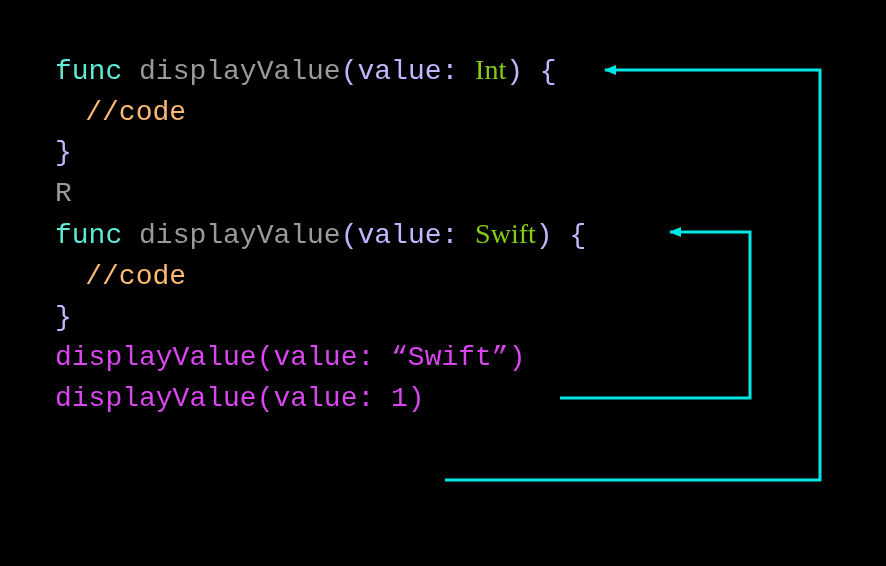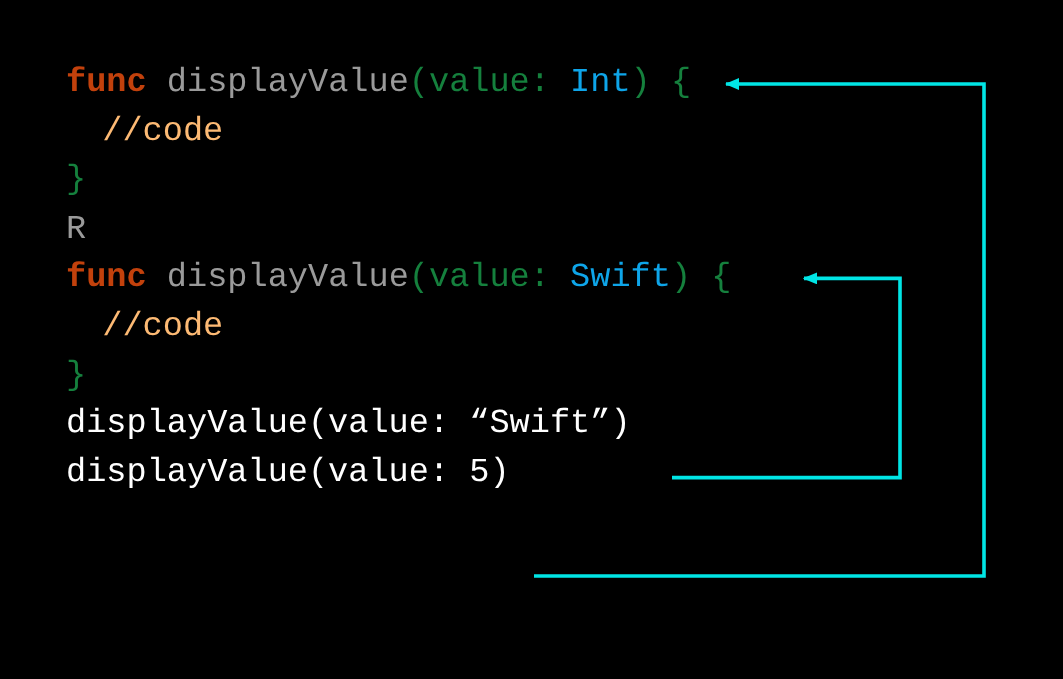--- a/index.html
+++ b/index.html
@@ -11,26 +11,26 @@
     line-height: 1.45;
     position: relative;
     overflow: hidden;
   }
   .code-area {
     position: absolute;
     top: 50px;
     left: 55px;
   }
   .line { white-space: pre; }
-  .kw { color: #c2410c; font-weight: bold; margin-top: 44px; }
-  .ty { color: #0ea5e9; }
+  .kw { color: #5eead4; font-weight: normal; margin-top: 44px; }
+  .ty { color: #84cc16; font-family: Liberation Serif, serif; }
   .fn { color: #9a9a9a; }
-  .pn { color: #15803d; }
+  .pn { color: #c4b5fd; }
   .cm { color: #fdba74; }
-  .call { color: #ffffff; }
+  .call { color: #d946ef; }
   .r { color: #9a9a9a; }
   .indent { display: inline-block; width: 1.8ch; }
   svg.overlay {
     position: absolute;
     top: 0; left: 0;
     width: 886px; height: 566px;
     pointer-events: none;
   }
 </style>
 </head>
@@ -51,21 +51,21 @@
   <div class="line"><span class="indent"></span><span class="cm">//code</span></div>
 
   <div class="line"><span class="pn">}</span></div>
 
   <div class="line"></div>
 
   <div class="line"><span class="call">displayValue(value: “Swift”)</span></div>
 
   <div class="line"></div>
 
-  <div class="line"><span class="call">displayValue(value: 5)</span></div>
+  <div class="line"><span class="call">displayValue(value: 1)</span></div>
 
 </div>
 
 <svg class="overlay" viewBox="0 0 886 566">
   <defs>
     <marker id="arrowhead" markerWidth="12" markerHeight="10" refX="11" refY="5" orient="auto" markerUnits="userSpaceOnUse">
       <path d="M0,0 L12,5 L0,10 Z" fill="#00e5e5"></path>
     </marker>
   </defs>
 

